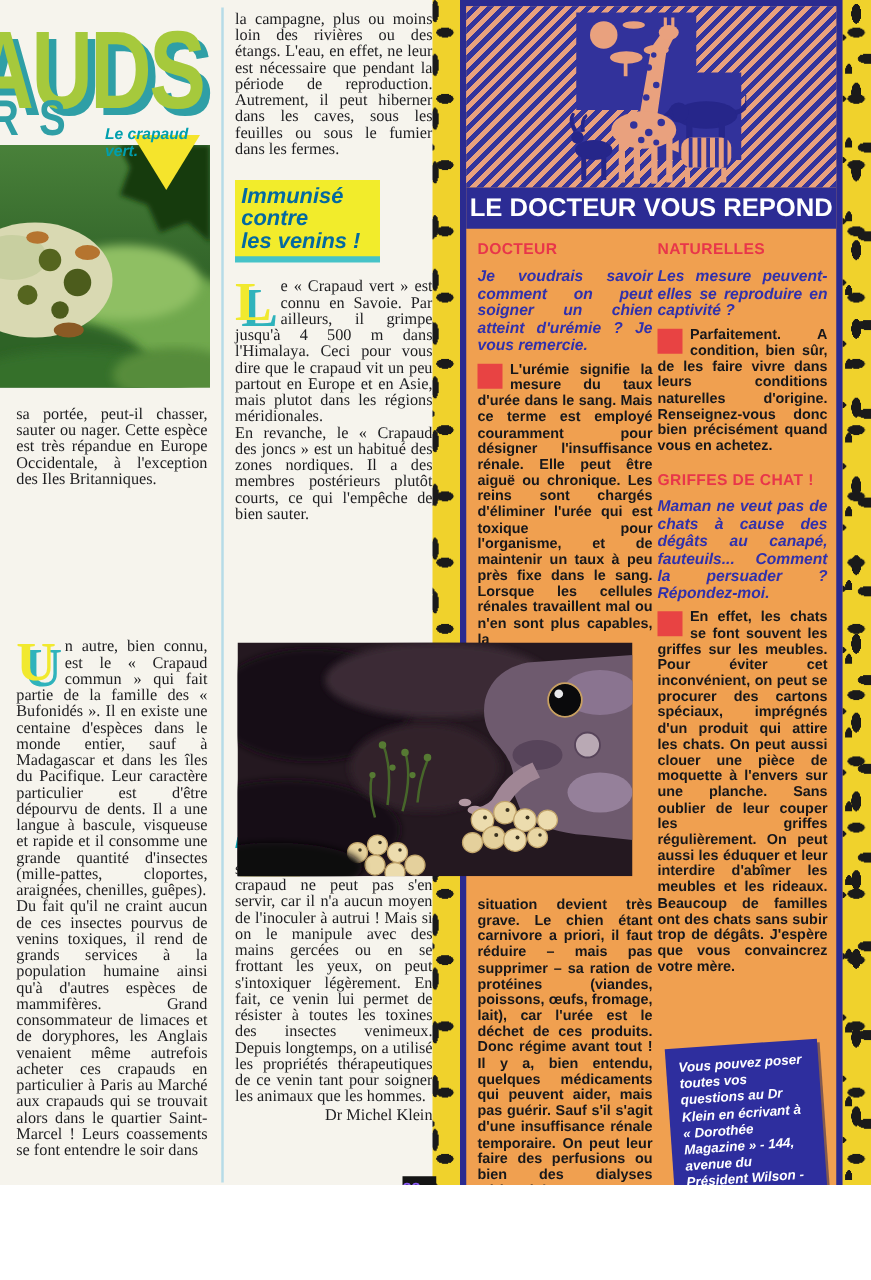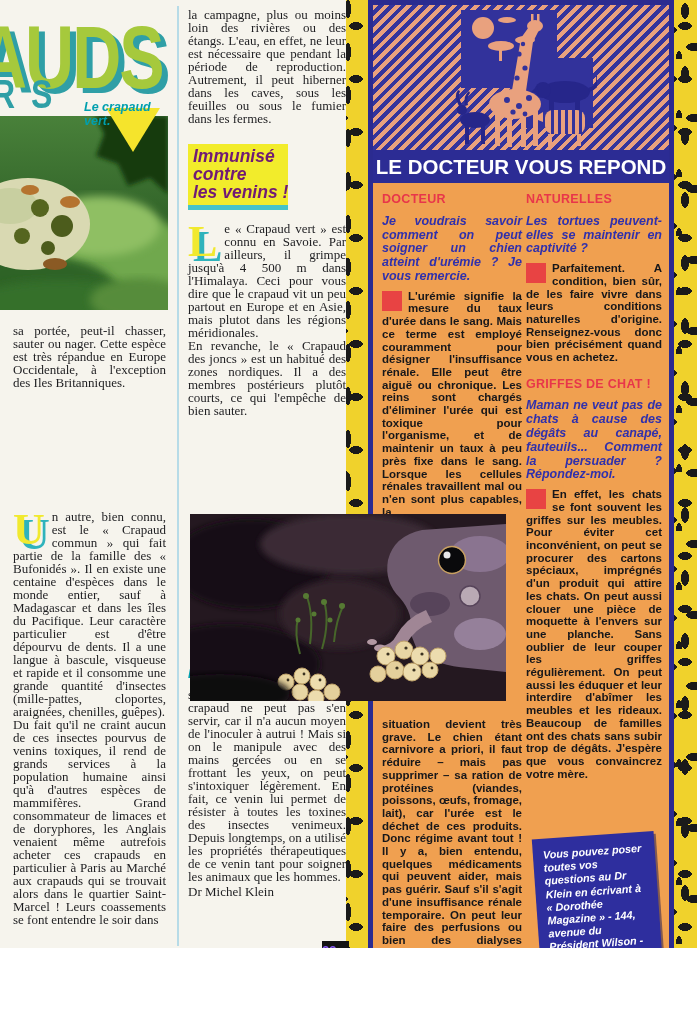--- a/index.html
+++ b/index.html
@@ -42,26 +42,26 @@
   .tri-up   { position:absolute; left:4px; top:-6px; width:0; height:0; z-index:0;
               border-left:24px solid transparent; border-right:24px solid transparent;
               border-bottom:40px solid #f5e42c; }
 
   .photo1 { position:absolute; left:0; top:116px; width:168px; height:194px; z-index:2; }
   .photo2 { position:absolute; left:190px; top:514px; width:316px; height:187px; z-index:3; }
 
   .col1 { position:absolute; left:13px; width:153px; }
   .col2 { position:absolute; left:188px; width:158px; }
 
-  .green-head { display:inline-block; background:#f2ec2b; color:#701a75;
+  .green-head { display:inline-block; background:#f2ec2b; color:#0369a1;
                 font-weight:bold; font-style:italic; font-size:17.5px; line-height:18px;
-                padding:3px 0 4px 5px; box-shadow:0 5px 0 #46c3c8; }
+                padding:3px 16px 4px 5px; box-shadow:0 5px 0 #46c3c8; }
   .dropcap { float:left; font-weight:bold; font-size:44px; line-height:36px;
              color:#f1e92f; text-shadow:5px 5px 0 #2fb3bc; margin:2px 7px 0 0; }
-  .sig { text-align:left; font-style:normal; margin-top:2px;font-family:Liberation Serif, serif; }
+  .sig { text-align:right; font-style:normal; margin-top:2px;font-family:Liberation Serif, serif; }
 
   .pagenum { position:absolute; left:322px; top:941px; width:27px; height:20px; background:#141414;
              color:#8b5cf6; font-weight:bold; font-size:13px; text-align:left; line-height:20px; z-index:6; }
 
   
   .panel { position:absolute; left:345px; top:0; width:306px; height:992px; z-index:2;
            border:5px solid #2b2b90; background:#f0a050;margin-left:23px; }
   .panel-header { position:absolute; left:0; top:0; width:296px; height:145px;
                   background:repeating-linear-gradient(135deg,#e9a17e 0 4px,#34349c 4px 8px);
                   display:flex; align-items:center; justify-content:center; }
@@ -238,21 +238,21 @@
       <div class="doc-topic">DOCTEUR</div>
       <div class="doc-q mb6">Je voudrais savoir comment on peut soigner un chien atteint d'urémie ? Je vous remercie.</div>
       <div>
         <span class="bullet"></span><span>L'urémie signifie la mesure du taux d'urée dans le sang. Mais ce terme est employé couramment pour désigner l'insuffisance rénale. Elle peut être aiguë ou chronique. Les reins sont chargés d'éliminer l'urée qui est toxique pour l'organisme, et de maintenir un taux à peu près fixe dans le sang. Lorsque les cellules rénales travaillent mal ou n'en sont plus capables, la</span>
       </div>
     </div>
     <div class="colA2 doc">situation devient très grave. Le chien étant carnivore a priori, il faut réduire – mais pas supprimer – sa ration de protéines (viandes, poissons, œufs, fromage, lait), car l'urée est le déchet de ces produits. Donc régime avant tout ! Il y a, bien entendu, quelques médicaments qui peuvent aider, mais pas guérir. Sauf s'il s'agit d'une insuffisance rénale temporaire. On peut leur faire des perfusions ou bien des dialyses péritonéales.</div>
 
     <div class="colB doc">
       <div class="doc-topic">NATURELLES</div>
-      <div class="doc-q mb6">Les tortues peuvent-elles se maintenir en captivité ?</div>
+      <div class="doc-q mb6">Les mesure peuvent-elles se reproduire en captivité ?</div>
       <div class="mb14">
         <span class="bullet"></span><span>Parfaitement. A condition, bien sûr, de les faire vivre dans leurs conditions naturelles d'origine. Renseignez-vous donc bien précisément quand vous en achetez.</span>
       </div>
       <div class="doc-topic">GRIFFES DE CHAT !</div>
       <div class="doc-q mb6">Maman ne veut pas de chats à cause des dégâts au canapé, fauteuils... Comment la persuader ? Répondez-moi.</div>
       <div>
         <span class="bullet"></span><span>En effet, les chats se font souvent les griffes sur les meubles. Pour éviter cet inconvénient, on peut se procurer des cartons spéciaux, imprégnés d'un produit qui attire les chats. On peut aussi clouer une pièce de moquette à l'envers sur une planche. Sans oublier de leur couper les griffes régulièrement. On peut aussi les éduquer et leur interdire d'abîmer les meubles et les rideaux. Beaucoup de familles ont des chats sans subir trop de dégâts. J'espère que vous convaincrez votre mère.</span>
       </div>
     </div>
 

